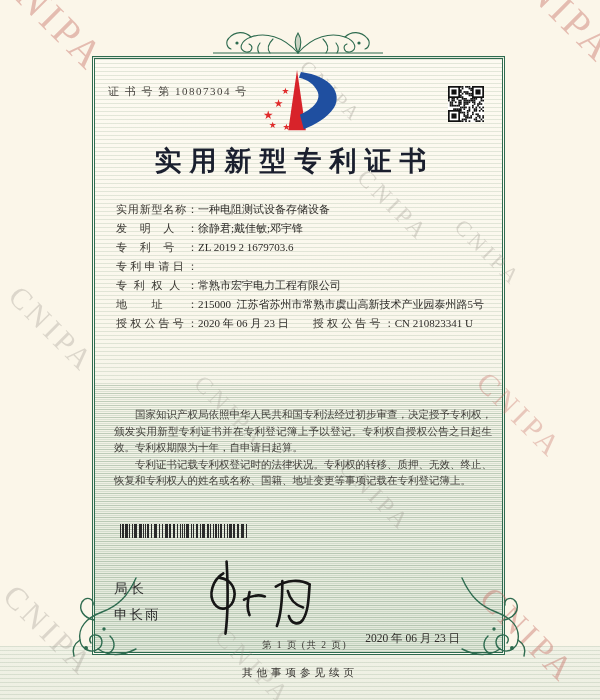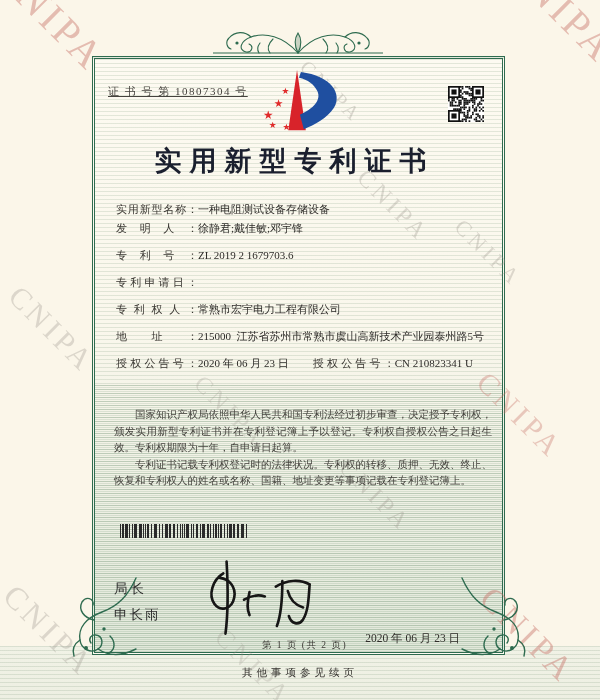--- a/index.html
+++ b/index.html
@@ -49,27 +49,27 @@
   .wm5{left:-2px;top:312px;font-size:30px;}
   .wm6{left:446px;top:240px;font-size:22px;}
   .wm7{left:185px;top:398px;font-size:24px;opacity:.24;}
   .wm8{left:466px;top:398px;font-size:30px;opacity:.34;}
   .wm9{left:330px;top:482px;font-size:24px;}
   .wm10{left:-8px;top:612px;font-size:32px;}
   .wm11{left:468px;top:616px;font-size:34px;}
   .wm12{left:205px;top:652px;font-size:26px;opacity:.24;}
   
   .content{position:absolute;inset:0;z-index:3;}
-  .cert-no{position:absolute;left:108px;top:84px;font-size:11px;letter-spacing:1.5px;color:#45423d;text-decoration:underline;}
+  .cert-no{position:absolute;left:108px;top:84px;font-size:11px;letter-spacing:1.5px;color:#45423d;}
   .logo{position:absolute;left:238px;top:68px;width:120px;height:70px;}
   .qr{position:absolute;left:448px;top:86px;width:36px;height:36px;}
   .title{position:absolute;left:92px;top:143px;width:353px;text-align:center;
     font-size:27px;font-weight:600;letter-spacing:8px;color:var(--title-ink);margin-left:26px;}
   .fields{position:absolute;left:116px;top:202px;width:374px;font-size:11px;color:var(--ink);}
-  .row{display:flex;align-items:flex-start;margin-bottom:12px;line-height:15px;}
+  .row{display:flex;align-items:flex-start;margin-bottom:4px;line-height:15px;}
   .row-name{margin-bottom:4px;}
   .label{flex:0 0 82px;text-align-last:justify;white-space:pre;color:#3a3732;}
   .value{flex:1;white-space:pre-wrap;color:#2d2b28;}
   .grant-row .value{flex:0 0 auto;}
   .grant-row .label2{flex:0 0 82px;margin-left:24px;text-align-last:justify;white-space:pre;color:#3a3732;}
   .paras{position:absolute;left:114px;top:407px;width:378px;}
   .paras p{font-size:10.5px;line-height:16.5px;text-align:justify;text-indent:2em;color:#44423d;}
   .barcode{position:absolute;left:120px;top:524px;width:130px;height:14px;}
   .chief-title{position:absolute;left:114px;top:580px;font-family:"Liberation Sans","DejaVu Sans",sans-serif;
     font-size:13.5px;letter-spacing:3px;color:#2b2b2b;}

